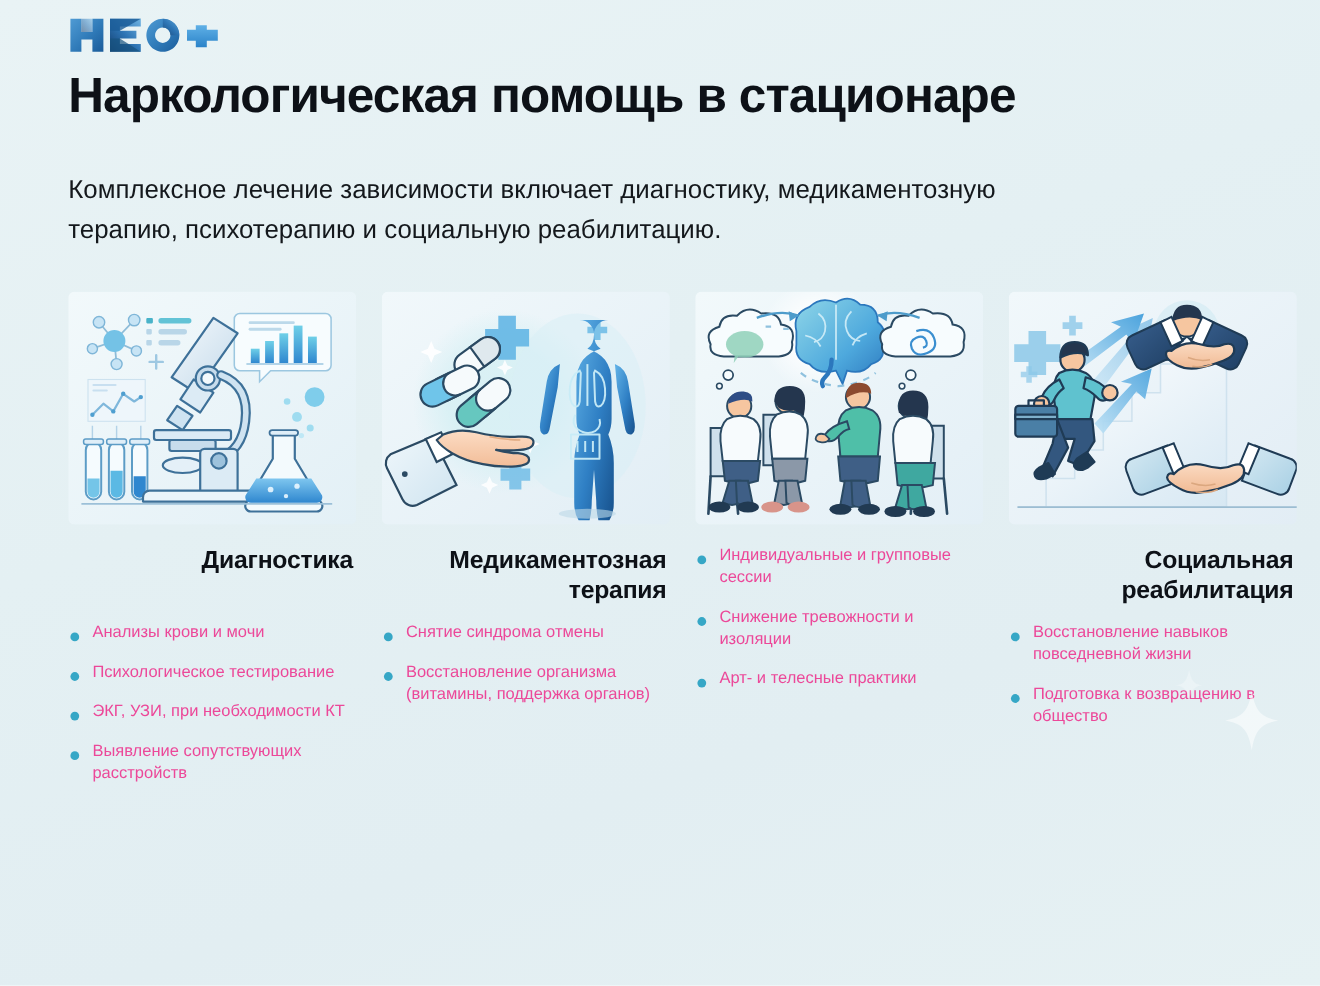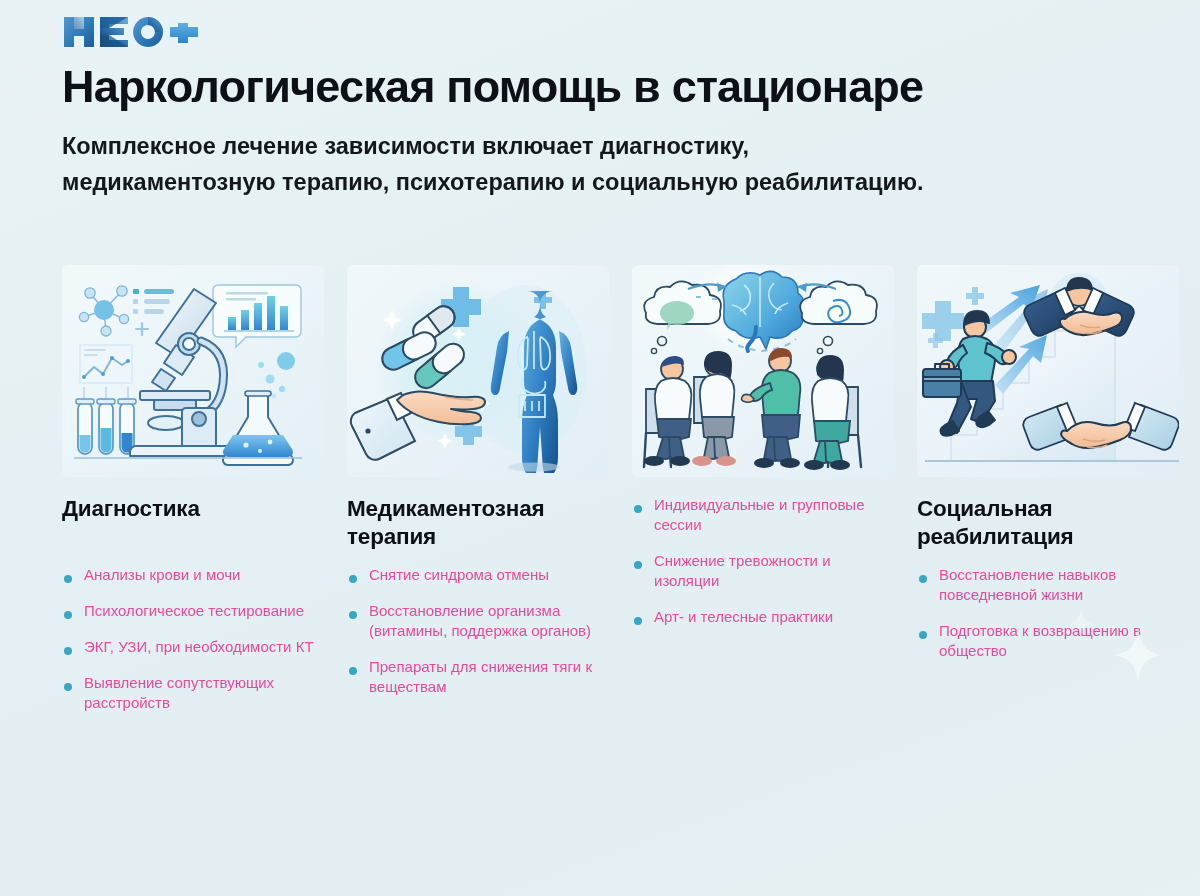--- a/index.html
+++ b/index.html
@@ -55,25 +55,25 @@
     line-height: 1.12;
     font-weight: 700;
     letter-spacing: -0.8px;
     color: #0d1117;
     white-space: nowrap;
   }
 
   .subtitle {
     position: absolute;
     left: 62px;
-    top: 129px;
+    top: 155px;
     width: 900px;
     font-size: 23.5px;
     line-height: 1.52;
-    font-weight: 700;
+    font-weight: 400;
     color: #14181c;
   }
 
   
   .columns {
     position: absolute;
     left: 50px;
     top: 265px;
     width: 1130px;
     display: grid;
@@ -94,20 +94,21 @@
   .illus svg { display: block; width: 100%; height: 100%; }
 
   .col-title {
     font-size: 22.5px;
     font-weight: 700;
     line-height: 1.24;
     color: #0d1117;
     letter-spacing: -0.2px;
     margin-bottom: 14px;
     min-height: 56px;
+    text-align: right;
   }
 
   ul.bullets { list-style: none; }
 
   ul.bullets li {
     position: relative;
     padding-left: 22px;
     font-size: 15px;
     line-height: 1.34;
     color: #ec4899;
@@ -380,21 +381,20 @@
               <path d="M178,136 v10 M185,136 v10 M192,136 v10"></path>
             </g>
             <ellipse cx="187" cy="202" rx="26" ry="4.5" fill="#bcd9e8" opacity=".6"></ellipse>
           </g>
         </svg>
       </div>
       <h2 class="col-title">Медикаментозная терапия</h2>
       <ul class="bullets">
         <li><span class="dot"></span><span>Снятие синдрома отмены</span></li>
         <li><span class="dot"></span><span>Восстановление организма (витамины, поддержка органов)</span></li>
-        <li><span class="dot"></span><span>Препараты для снижения тяги к веществам</span></li>
       </ul>
     </div>
 
     <div class="col">
       <div class="illus">
         <svg viewBox="0 0 262 212" xmlns="http://www.w3.org/2000/svg">
           <defs>
             <linearGradient id="c3bg" x1="0" y1="0" x2="1" y2="1">
               <stop offset="0%" stop-color="#f2f9fb"></stop>
                 <stop offset="100%" stop-color="#e3eff6"></stop>

